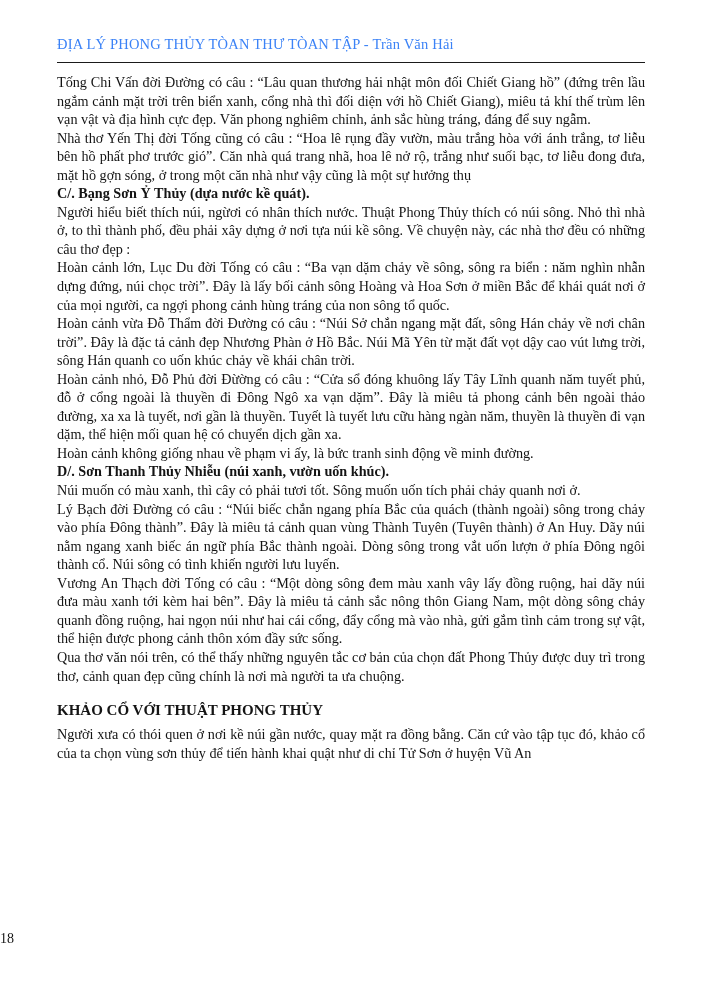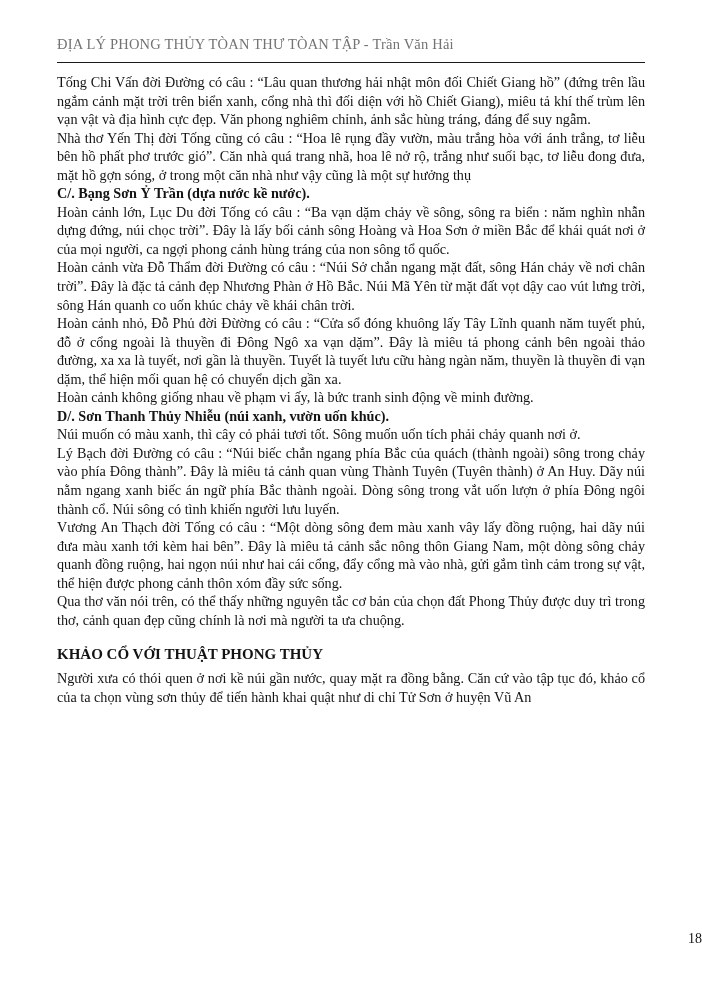--- a/index.html
+++ b/index.html
@@ -14,21 +14,21 @@
     overflow: hidden;
   }
   .page {
     position: absolute;
     inset: 0;
     padding: 36px 57px 0 57px;
   }
   .running-header {
     font-size: 14.5px;
     letter-spacing: 0.2px;
-    color: #737373;
+    color: #3b82f6;
     white-space: nowrap;
     font-family: Liberation Serif, serif;
   }
   .header-divider {
     border: none;
     border-top: 1.6px solid #1a1a1a;
     margin-top: 9px;
   }
   .page-body {
     margin-top: 10px;
@@ -44,35 +44,36 @@
     line-height: 24px;
     margin-top: 13px;
     margin-bottom: 3px;
     text-align: left;
   }
   .page-footer {
     position: absolute;
     left: 0;
     top: 931px;
     width: 702px;
-    text-align: right;
+    text-align: left;
     font-size: 14px;
     color: #141414;
   }
 </style>
 </head>
 <body>
 
 <div class="page">
   <div class="running-header">ĐỊA LÝ PHONG THỦY TÒAN THƯ  TÒAN TẬP -  Trần Văn Hải</div>
   <hr class="header-divider">
   <div class="page-body">
       <p class="body">Tống Chi Vấn đời Đường có câu : “Lâu quan thương hải nhật môn đối Chiết Giang hồ” (đứng trên lầu ngắm cảnh mặt trời trên biển xanh, cổng nhà thì đối diện với hồ Chiết Giang), miêu tả khí thế trùm lên vạn vật và địa hình cực đẹp. Văn phong nghiêm chỉnh, ảnh sắc hùng tráng, đáng để suy ngẫm.</p>
       <p class="body">Nhà thơ Yến Thị đời Tống cũng có câu : “Hoa lê rụng đầy vườn, màu trắng hòa với ánh trắng, tơ liễu bên hồ phất phơ trước gió”. Căn nhà quá trang nhã, hoa lê nở rộ, trắng như suối bạc, tơ liễu đong đưa, mặt hồ gợn sóng, ở trong một căn nhà như vậy cũng là một sự hưởng thụ</p>
-      <p class="subheading">C/. Bạng Sơn Ỷ Trần (dựa nước kề nước).</p>
+      <p class="subheading">C/. Bạng Sơn Ỷ Thủy (dựa nước kề quát).</p>
+      <p class="body">Người hiểu biết thích núi, ngừơi có nhân thích nước. Thuật Phong Thủy thích có núi sông. Nhỏ thì nhà ở, to thì thành phố, đều phải xây dựng ở nơi tựa núi kề sông. Về chuyện này, các nhà thơ đều có những câu thơ đẹp :</p>
       <p class="body">Hoàn cảnh lớn, Lục Du đời Tống có câu : “Ba vạn dặm chảy về sông, sông ra biển : năm nghìn nhẫn dựng đứng, núi chọc trời”. Đây là lấy bối cảnh sông Hoàng và Hoa Sơn ở miền Bắc để khái quát nơi ở của mọi người, ca ngợi phong cảnh hùng tráng của non sông tổ quốc.</p>
       <p class="body">Hoàn cảnh vừa Đỗ Thẩm đời Đường có câu : “Núi Sở chắn ngang mặt đất, sông Hán chảy về nơi chân trời”. Đây là đặc tả cảnh đẹp Nhương Phàn ở Hồ Bắc. Núi Mã Yên từ mặt đất vọt dậy cao vút lưng trời, sông Hán quanh co uốn khúc chảy về khái chân trời.</p>
       <p class="body">Hoàn cảnh nhỏ, Đỗ Phủ đời Đừờng có câu : “Cửa sổ đóng khuông lấy Tây Lĩnh quanh năm tuyết phủ, đỗ ở cổng ngoài là thuyền đi Đông Ngô xa vạn dặm”. Đây là miêu tả phong cảnh bên ngoài thảo đường, xa xa là tuyết, nơi gần là thuyền. Tuyết là tuyết lưu cữu hàng ngàn năm, thuyền là thuyền đi vạn dặm, thể hiện mối quan hệ có chuyển dịch gần xa.</p>
       <p class="body">Hoàn cảnh không giống nhau về phạm vi ấy, là bức tranh sinh động về minh đường.</p>
       <p class="subheading">D/. Sơn Thanh Thủy Nhiễu (núi xanh, vườn uốn khúc).</p>
       <p class="body">Núi muốn có màu xanh, thì cây cỏ phải tươi tốt. Sông muốn uốn tích phải chảy quanh nơi ở.</p>
       <p class="body">Lý Bạch đời Đường có câu : “Núi biếc chắn ngang phía Bắc của quách (thành ngoài) sông trong chảy vào phía Đông thành”. Đây là miêu tả cảnh quan vùng Thành Tuyên (Tuyên thành) ở An Huy. Dãy núi nằm ngang xanh biếc án ngữ phía Bắc thành ngoài. Dòng sông trong vắt uốn lượn ở phía Đông ngôi thành cổ. Núi sông có tình khiến người lưu luyến.</p>
       <p class="body">Vương An Thạch đời Tống có câu : “Một dòng sông đem màu xanh vây lấy đồng ruộng, hai dãy núi đưa màu xanh tới kèm hai bên”. Đây là miêu tả cảnh sắc nông thôn Giang Nam, một dòng sông chảy quanh đồng ruộng, hai ngọn núi như hai cái cổng, đẩy cổng mà vào nhà, gửi gắm tình cảm trong sự vật, thể hiện được phong cảnh thôn xóm đầy sức sống.</p>
       <p class="body">Qua thơ văn nói trên, có thể thấy những nguyên tắc cơ bản của chọn đất Phong Thủy được duy trì trong thơ, cảnh quan đẹp cũng chính là nơi mà người ta ưa chuộng.</p>
       <p class="heading">KHẢO CỔ VỚI THUẬT PHONG THỦY</p>

